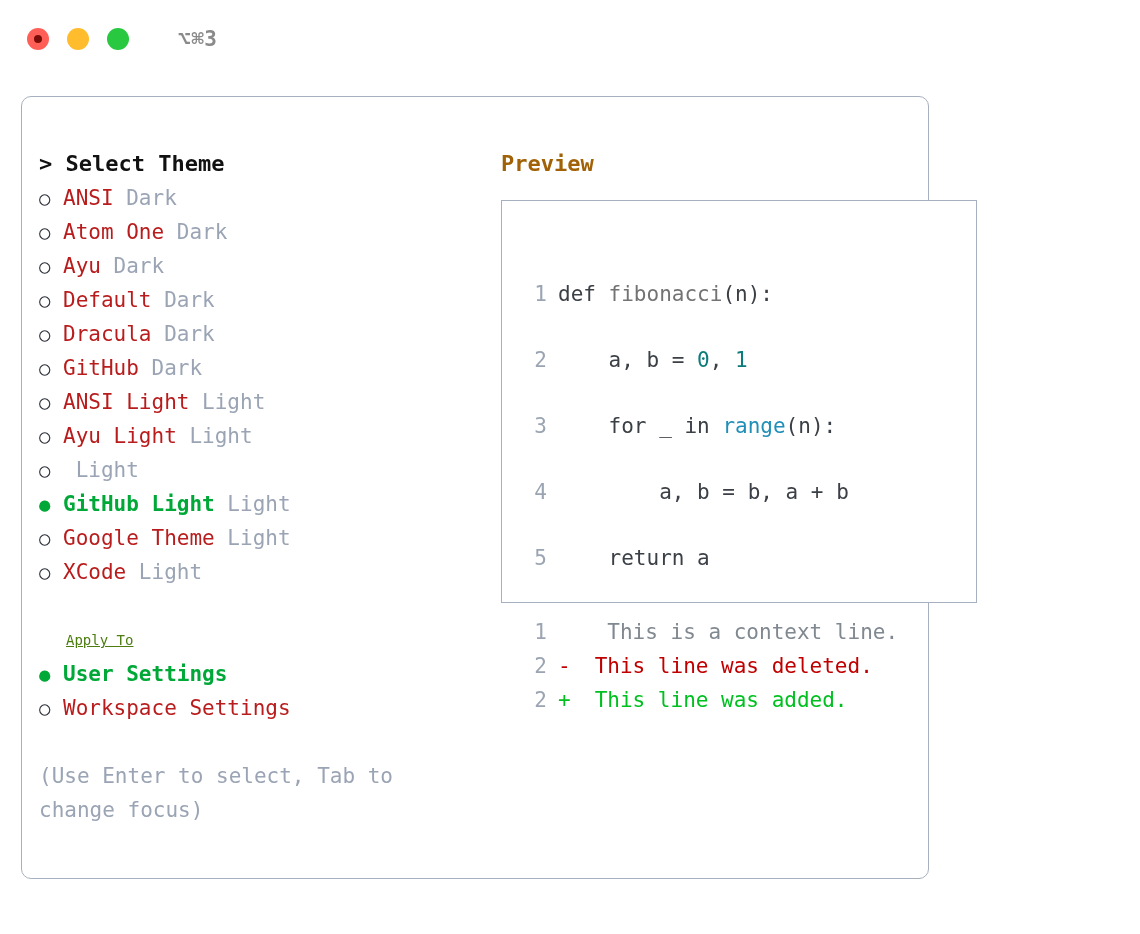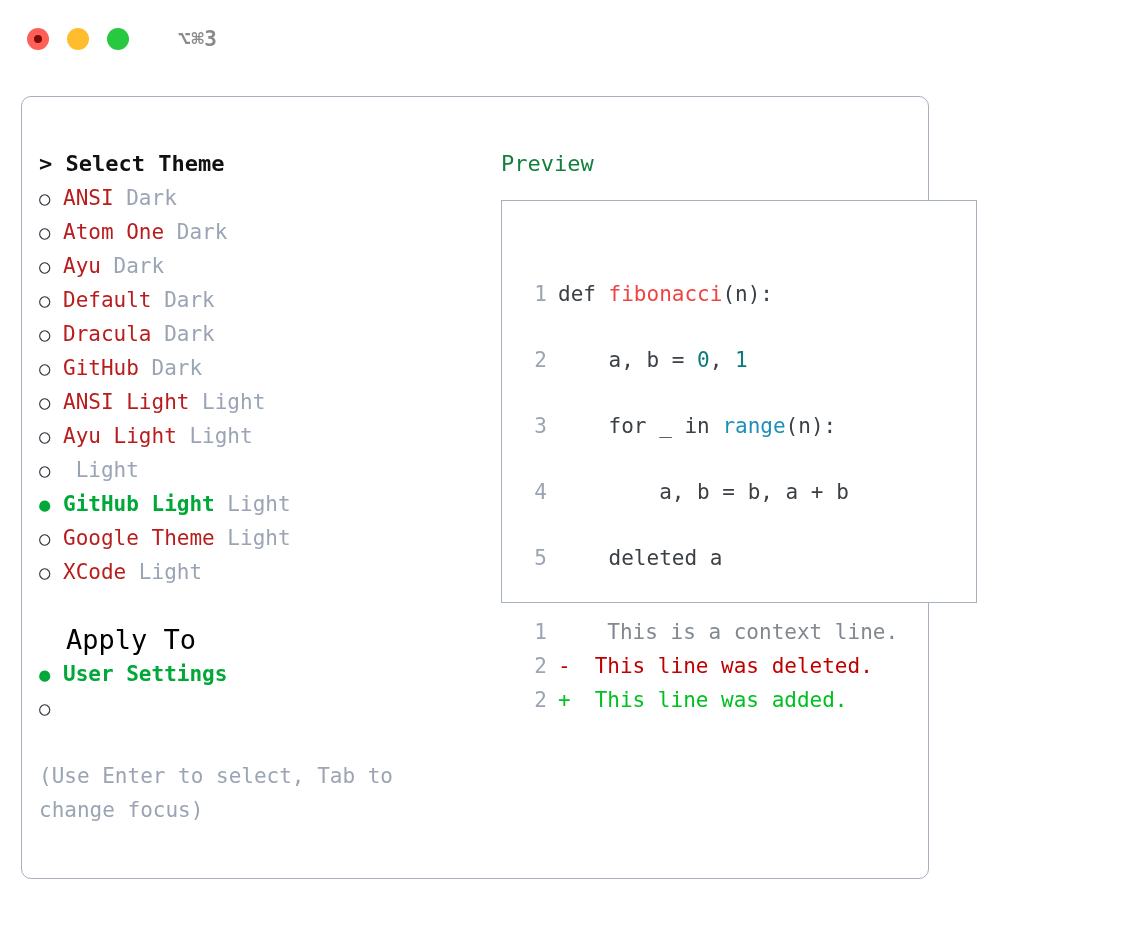--- a/index.html
+++ b/index.html
@@ -100,46 +100,47 @@
     flex: none;
     color: #30343c;
     font-size: 19px;
   }
   .bullet.sel { color: #00a838; }
   .opt-name   { color: #b91c1c; }
   .opt-row.selected .opt-name { color: #00a838; font-weight: bold; }
   .opt-cat    { color: #9aa4b4; }
 
   .apply-head {
-    font-size: 27px;
-    color: #000000;
+    font-size: 14px;
+    color: #4d7c0f;
     line-height: 34px;
     padding-left: 27px;
     white-space: pre;
+    text-decoration: underline;
   }
   .spacer-lg { height: 34px; }
 
   #hint {
     margin-top: 34px;
     font-size: 21px;
     line-height: 34px;
     color: #9aa4b4;
     width: 405px;
   }
 
   
   #right-col {
     position: absolute;
     left: 479px; top: 50px;
     width: 490px;
   }
   #preview-title {
     font-size: 22px;
-    font-weight: normal;
-    color: #15803d;
+    font-weight: bold;
+    color: #a16207;
     line-height: 34px;
   }
   #preview-box {
     margin-top: 19px;
     width: 476px;
     height: 403px;
     border: 1.6px solid #a7b0bf;
     box-sizing: border-box;
     background: #ffffff;
     padding: 44px 0 0 18px;
@@ -153,21 +154,21 @@
     white-space: pre;
   }
   .lnum {
     width: 27px;
     flex: none;
     color: #9aa4b2;
     text-align: right;
     margin-right: 11px;
   }
   .code-txt { color: #3b4046; margin-top: 32px; }
-  .tok-fn    { color: #ef4444; }
+  .tok-fn    { color: #737373; }
   .tok-num   { color: #0b7c79; }
   .tok-call  { color: #1f8fb8; }
 
   .gap-row { height: 40px; }
 
   .diff-line {
     display: flex;
     align-items: baseline;
     font-size: 21px;
     line-height: 34px;
@@ -210,36 +211,36 @@
           <div class="opt-row"><span class="bullet">○</span><span class="opt-name">Google Theme</span><span class="opt-cat"> Light</span></div>
           <div class="opt-row"><span class="bullet">○</span><span class="opt-name">XCode</span><span class="opt-cat"> Light</span></div>
         </div>
 
       <div class="spacer-lg"></div>
 
       <div class="apply-head">Apply To</div>
 
       <div id="apply-list">
           <div class="opt-row selected"><span class="bullet sel">●</span><span class="opt-name">User Settings</span></div>
-          <div class="opt-row"><span class="bullet">○</span></div>
+          <div class="opt-row"><span class="bullet">○</span><span class="opt-name">Workspace Settings</span></div>
         </div>
 
       <div id="hint">(Use Enter to select, Tab to change focus)</div>
     </div>
 
     <div id="right-col">
       <div id="preview-title">Preview</div>
 
       <div id="preview-box">
         <div id="code-block">
             <div class="code-line"><span class="lnum">1</span><span class="code-txt">def </span><span class="tok-fn">fibonacci</span><span class="code-txt">(n):</span></div>
             <div class="code-line"><span class="lnum">2</span><span class="code-txt">    a, b = </span><span class="tok-num">0</span><span class="code-txt">, </span><span class="tok-num">1</span></div>
             <div class="code-line"><span class="lnum">3</span><span class="code-txt">    for _ in </span><span class="tok-call">range</span><span class="code-txt">(n):</span></div>
             <div class="code-line"><span class="lnum">4</span><span class="code-txt">        a, b = b, a + b</span></div>
-            <div class="code-line"><span class="lnum">5</span><span class="code-txt">    deleted a</span></div>
+            <div class="code-line"><span class="lnum">5</span><span class="code-txt">    return a</span></div>
           </div>
         <div class="gap-row"></div>
         <div id="diff-block">
             <div class="diff-line"><span class="lnum">1</span><span class="diff-sign diff-ctx"> </span><span class="diff-ctx">  This is a context line.</span></div>
             <div class="diff-line"><span class="lnum">2</span><span class="diff-sign diff-del">-</span><span class="diff-del"> This line was deleted.</span></div>
             <div class="diff-line"><span class="lnum">2</span><span class="diff-sign diff-add">+</span><span class="diff-add"> This line was added.</span></div>
           </div>
       </div>
     </div>
 

